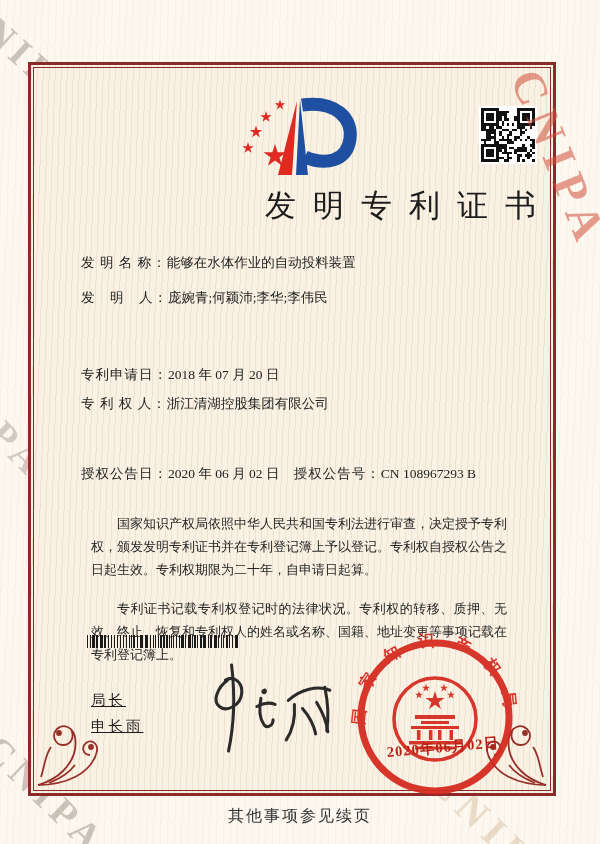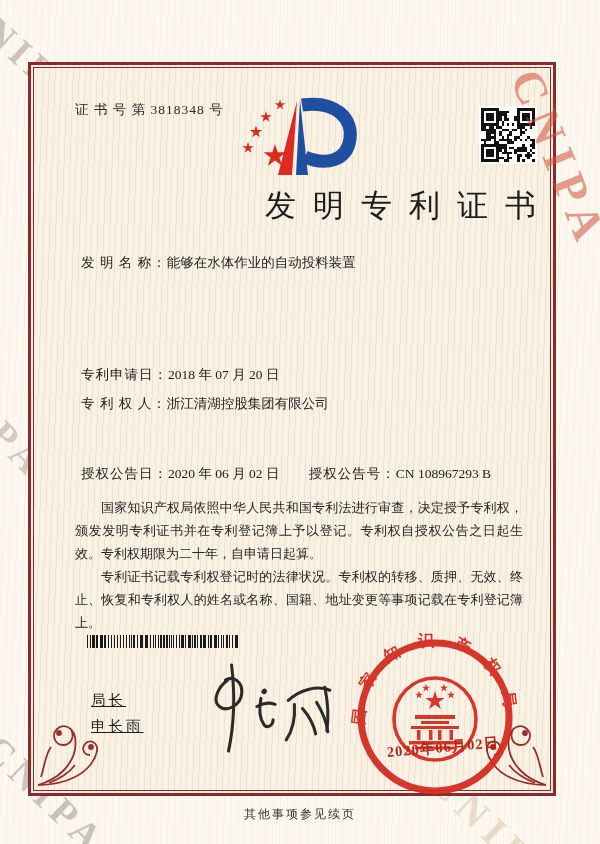--- a/index.html
+++ b/index.html
@@ -25,37 +25,37 @@
   .qr{position:absolute;left:448px;top:41px;width:58px;height:58px;background:#fff;padding:2px;box-sizing:border-box;}
   .qr svg{width:100%;height:100%;display:block;shape-rendering:crispEdges;fill:#111;}
   .title{
     position:absolute;left:0;top:120px;width:100%;text-align:right;
     font-size:31px;letter-spacing:17px;padding-left:17px;box-sizing:border-box;color:#1c1c1c;font-weight:500;
   }
   .field-row{position:absolute;left:50px;width:460px;font-size:13.5px;line-height:20px;white-space:nowrap;}
   .row-1{top:188px}.row-2{top:223px}.row-3{top:258px}.row-4{top:300px}
   .row-5{top:329px}.row-6{top:364px}.row-7{top:399px}
   .field-label{letter-spacing:1px;text-align:center;}
-  .pair2{margin-left:26px;}
+  .pair2{margin-left:11px;}
   .paragraphs{position:absolute;left:44px;top:431px;width:448px;font-size:13px;line-height:23px;text-align:justify;color:#262626;}
-  .paragraphs p{margin:0;text-indent:2em;}
+  .paragraphs p{margin:16px;text-indent:2em;}
   .barcode{position:absolute;left:56px;top:570px;width:152px;height:13px;}
   .barcode svg{width:100%;height:100%;display:block;fill:#1a1a1a;shape-rendering:crispEdges;}
   .signer{position:absolute;left:60px;top:622px;font-size:14.5px;letter-spacing:3px;line-height:26px;color:#1d1d1d;text-decoration:underline;}
   .signature-svg{position:absolute;left:158px;top:594px;width:152px;height:98px;z-index:4;}
   .seal{position:absolute;left:318px;top:566px;width:172px;height:172px;z-index:6;opacity:.93;}
   .seal-date{
     position:absolute;left:330px;top:673px;width:164px;text-align:center;z-index:7;
     transform:rotate(-5deg);font-size:14.5px;font-weight:bold;color:#b82418;letter-spacing:1px;white-space:nowrap;
   }
   .page-info{position:absolute;left:0;top:712px;width:100%;text-align:center;font-size:12px;letter-spacing:1px;color:#2b2b2b;}
   .flourish{position:absolute;bottom:5px;width:70px;height:75px;z-index:2;}
   .flourish.fl-left{left:4px;}
   .flourish.fl-right{right:4px;transform:scaleX(-1);}
-  .footer-note{position:absolute;left:0;top:806px;width:100%;text-align:center;font-size:12px;letter-spacing:2px;color:#333;z-index:3;}
+  .footer-note{position:absolute;left:0;top:806px;width:100%;text-align:center;font-size:16px;letter-spacing:2px;color:#333;z-index:3;}
   .wm{
     position:absolute;font-family:"Liberation Serif","DejaVu Serif",serif;font-weight:bold;
     pointer-events:none;white-space:nowrap;z-index:1;
   }
   .wm1{left:-20px;top:-14px;font-size:38px;letter-spacing:6px;color:rgba(128,118,110,0.40);transform:rotate(42deg);transform-origin:left top;}
   .wm2{left:549px;top:62px;font-size:46px;letter-spacing:9px;color:rgba(208,78,58,0.55);transform:rotate(68deg);transform-origin:left top;z-index:4;}
   .wm3{left:398px;top:228px;font-size:42px;letter-spacing:8px;color:rgba(200,165,125,0.33);transform:rotate(44deg);transform-origin:left top;}
   .wm4{left:-52px;top:348px;font-size:38px;letter-spacing:7px;color:rgba(140,130,120,0.38);transform:rotate(45deg);transform-origin:left top;}
   .wm5{left:128px;top:472px;font-size:48px;letter-spacing:10px;color:rgba(198,162,122,0.26);transform:rotate(44deg);transform-origin:left top;}
   .wm6{left:6px;top:726px;font-size:38px;letter-spacing:7px;color:rgba(132,122,112,0.42);transform:rotate(44deg);transform-origin:left top;}
@@ -75,21 +75,20 @@
   <span class="wm wm1">CNIPA</span>
   <span class="wm wm2">CNIPA</span>
   <span class="wm wm3">CNIPA</span>
   <span class="wm wm4">CNIPA</span>
   <span class="wm wm5">CNIPA</span>
   <span class="wm wm6">CNIPA</span>
   <span class="wm wm7">CNIPA</span>
 
   <div class="certificate">
 
-    <div class="cert-no">证 书 号 第 3818348 号</div>
 
     <svg class="logo" viewBox="0 0 135 95">
       <path d="M68,14 C102,9 119,28 116,48 C113,70 92,75 71,66" fill="none" stroke="#1f4fa0" stroke-width="13"></path>
       <polygon points="66,9 74,84 62,84" fill="#1f4fa0"></polygon>
       <polygon points="63,10 58,84 44,84" fill="#e02a20"></polygon>
       <g fill="#e02a20">
         <use href="#star" transform="translate(41,65) scale(12)"></use>
         <use href="#star" transform="translate(14,57) scale(6)"></use>
         <use href="#star" transform="translate(22,41) scale(6.5)"></use>
         <use href="#star" transform="translate(32,26) scale(6)"></use>
@@ -334,20 +333,23 @@
           <rect x="16" y="20" width="1" height="1"></rect>
           <rect x="20" y="20" width="1" height="1"></rect>
         </svg>
     </div>
 
     <div class="title">发明专利证书</div>
 
     <div class="field-row row-1">
       <span class="field-label">发 明 名 称：</span><span>能够在水体作业的自动投料装置</span>
     </div>
+    <div class="field-row row-2">
+      <span class="field-label">发　明　人：</span><span>庞婉青;何颖沛;李华;李伟民</span>
+    </div>
     <div class="field-row row-4">
       <span class="field-label">专利申请日：</span><span>2018 年 07 月 20 日</span>
     </div>
     <div class="field-row row-5">
       <span class="field-label">专 利 权 人：</span><span>浙江清湖控股集团有限公司</span>
     </div>
     <div class="field-row row-7">
       <span><span class="field-label">授权公告日：</span><span>2020 年 06 月 02 日</span></span>
       <span class="pair2"><span class="field-label">授权公告号：</span><span>CN 108967293 B</span></span>
     </div>

